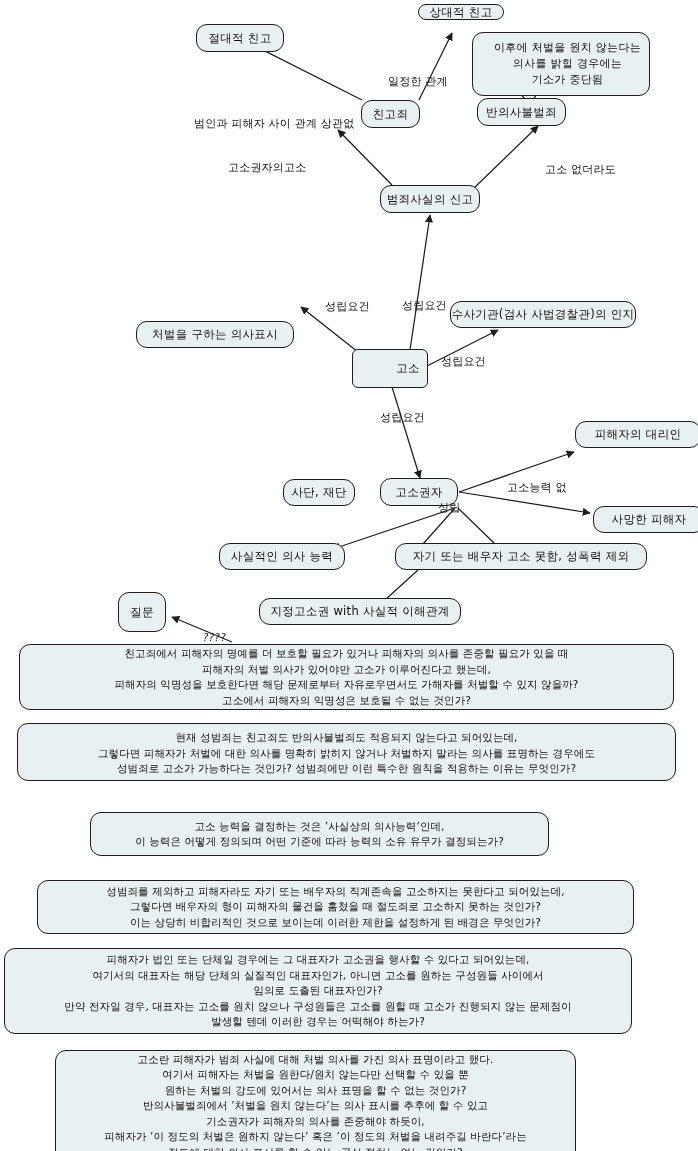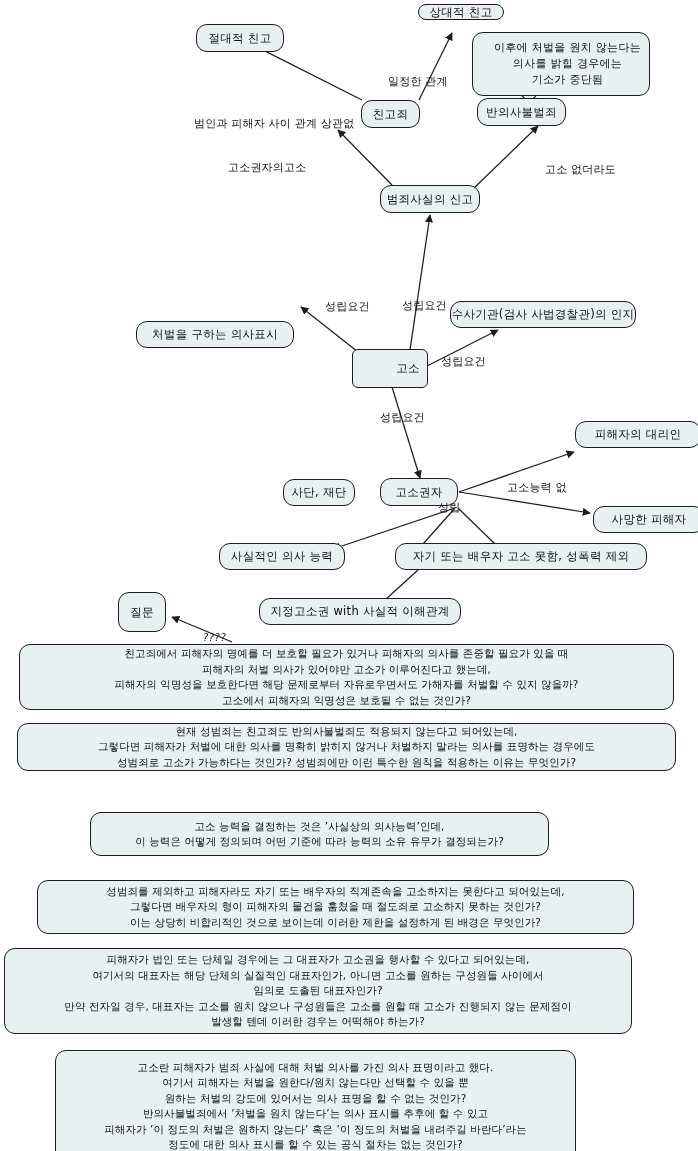--- a/index.html
+++ b/index.html
@@ -221,21 +221,21 @@
 
   <div class="qmarks" style="left:203px; top:632px;">????</div>
 
   <div class="textbox" style="left:19px; top:644px; width:655px; height:66px;">
     <span class="ln">친고죄에서 피해자의 명예를 더 보호할 필요가 있거나 피해자의 의사를 존중할 필요가 있을 때</span>
     <span class="ln">피해자의 처벌 의사가 있어야만 고소가 이루어진다고 했는데,</span>
     <span class="ln">피해자의 익명성을 보호한다면 해당 문제로부터 자유로우면서도 가해자를 처벌할 수 있지 않을까?</span>
     <span class="ln">고소에서 피해자의 익명성은 보호될 수 없는 것인가?</span>
   </div>
 
-  <div class="textbox" style="left:17px; top:723px; width:659px; height:48px;">
+  <div class="textbox" style="left:17px; top:723px; width:659px; height:58px;justify-content:space-between;">
     <span class="ln">현재 성범죄는 친고죄도 반의사불벌죄도 적용되지 않는다고 되어있는데,</span>
     <span class="ln">그렇다면 피해자가 처벌에 대한 의사를 명확히 밝히지 않거나 처벌하지 말라는 의사를 표명하는 경우에도</span>
     <span class="ln">성범죄로 고소가 가능하다는 것인가? 성범죄에만 이런 특수한 원칙을 적용하는 이유는 무엇인가?</span>
   </div>
 
   <div class="textbox" style="left:90px; top:812px; width:459px; height:44px;">
     <span class="ln">고소 능력을 결정하는 것은 ’사실상의 의사능력’인데,</span>
     <span class="ln">이 능력은 어떻게 정의되며 어떤 기준에 따라 능력의 소유 유무가 결정되는가?</span>
   </div>
 
@@ -251,17 +251,18 @@
     <span class="ln">임의로 도출된 대표자인가?</span>
     <span class="ln">만약 전자일 경우, 대표자는 고소를 원치 않으나 구성원들은 고소를 원할 때 고소가 진행되지 않는 문제점이</span>
     <span class="ln">발생할 텐데 이러한 경우는 어떡해야 하는가?</span>
   </div>
 
   <div class="textbox" style="left:55px; top:1050px; width:521px; height:112px;">
     <span class="ln">고소란 피해자가 범죄 사실에 대해 처벌 의사를 가진 의사 표명이라고 했다.</span>
     <span class="ln">여기서 피해자는 처벌을 원한다/원치 않는다만 선택할 수 있을 뿐</span>
     <span class="ln">원하는 처벌의 강도에 있어서는 의사 표명을 할 수 없는 것인가?</span>
     <span class="ln">반의사불벌죄에서 ’처벌을 원치 않는다’는 의사 표시를 추후에 할 수 있고</span>
+    <span class="ln">기소권자가 피해자의 의사를 존중해야 하듯이,</span>
     <span class="ln">피해자가 ’이 정도의 처벌은 원하지 않는다’ 혹은 ’이 정도의 처벌을 내려주길 바란다’라는</span>
     <span class="ln">정도에 대한 의사 표시를 할 수 있는 공식 절차는 없는 것인가?</span>
   </div>
 
 </div>
 
 </body></html>

